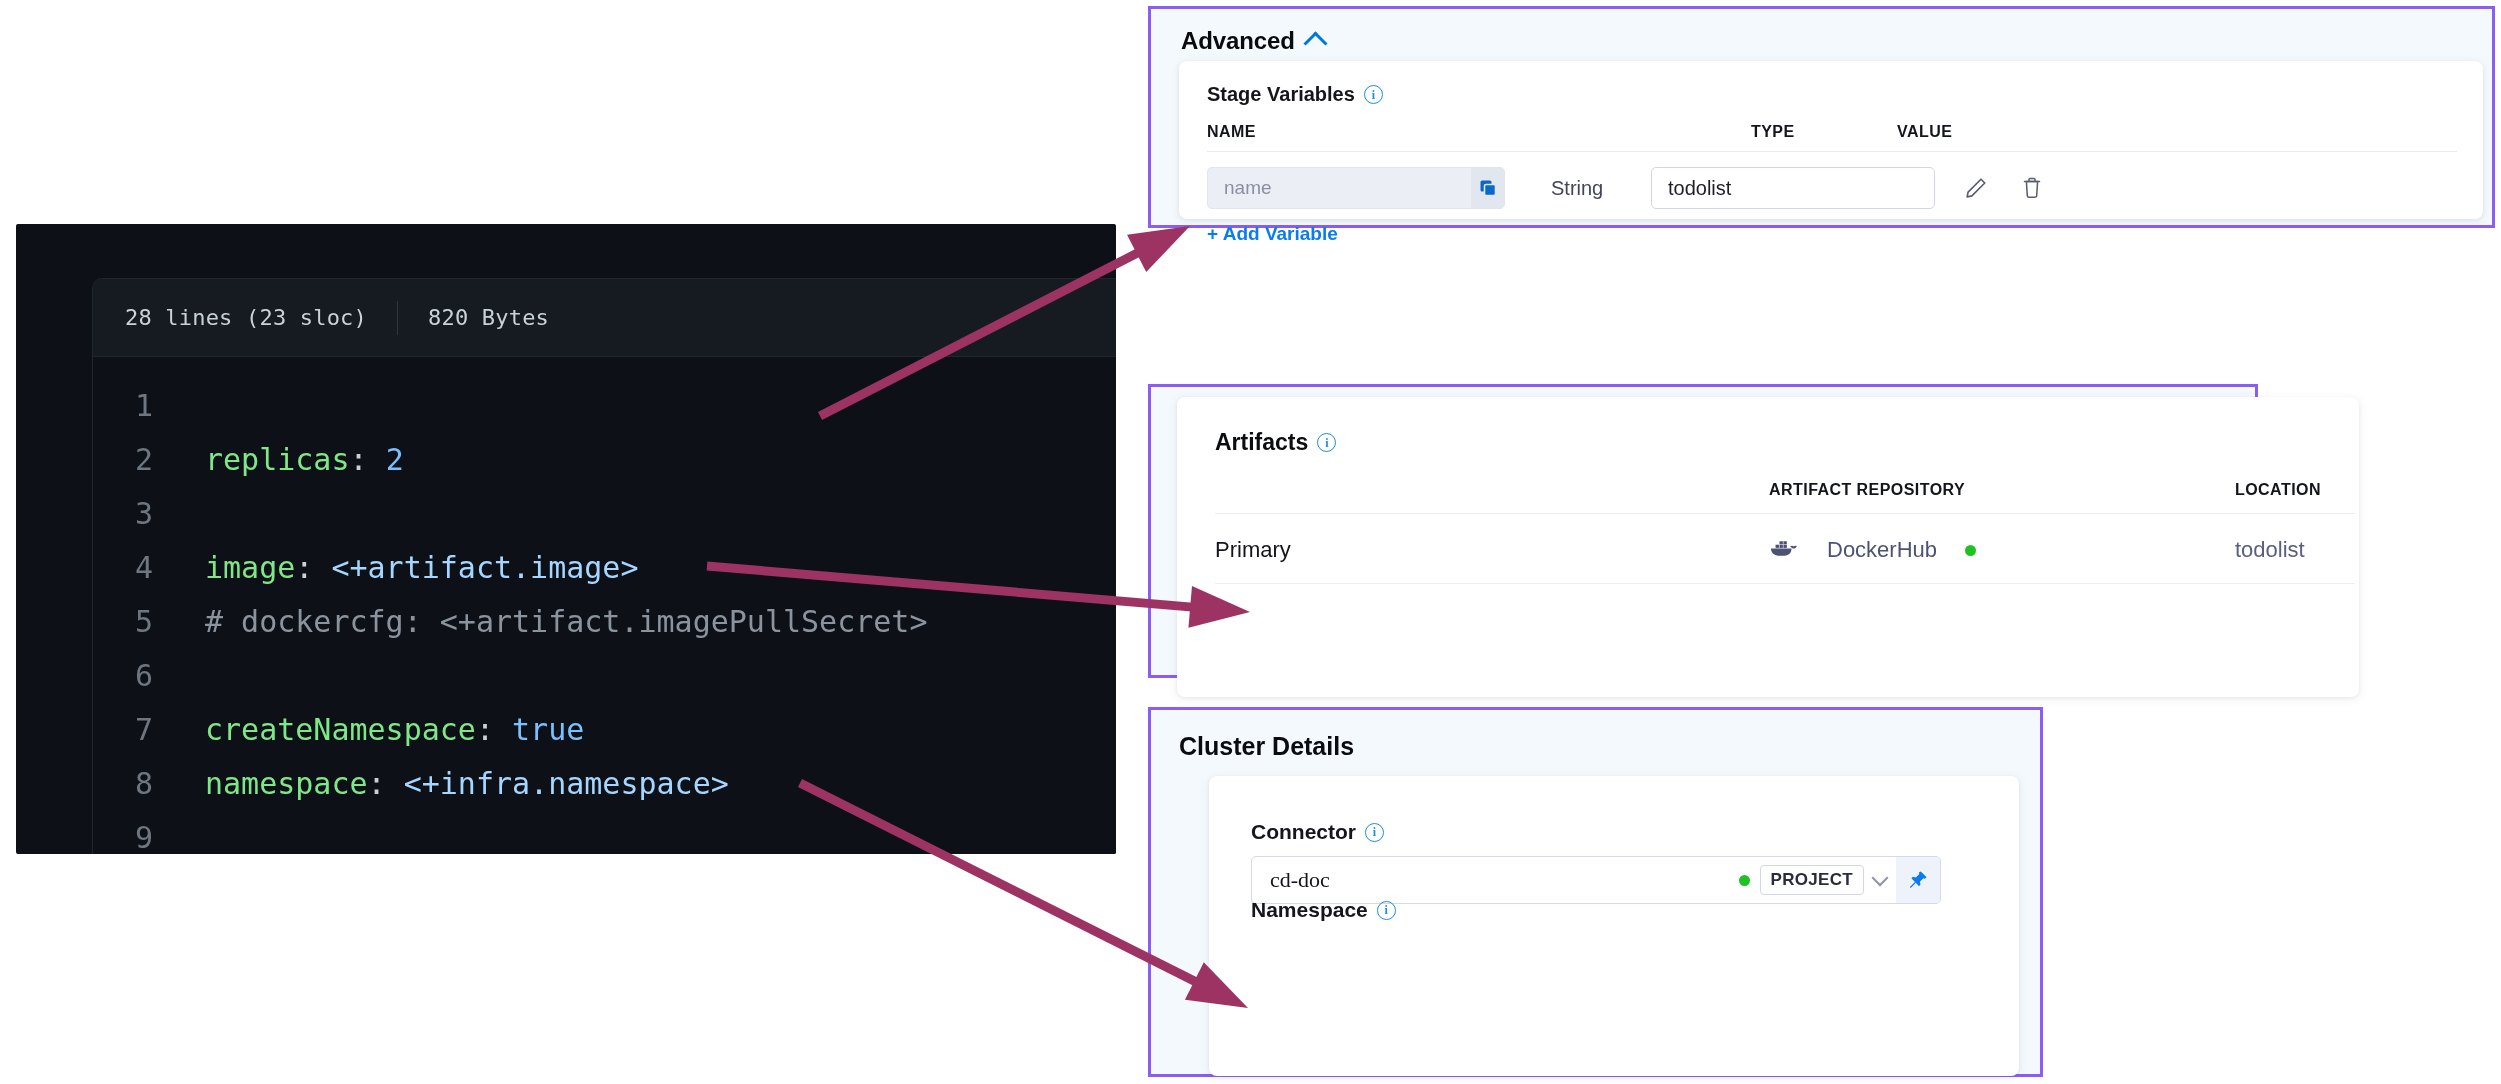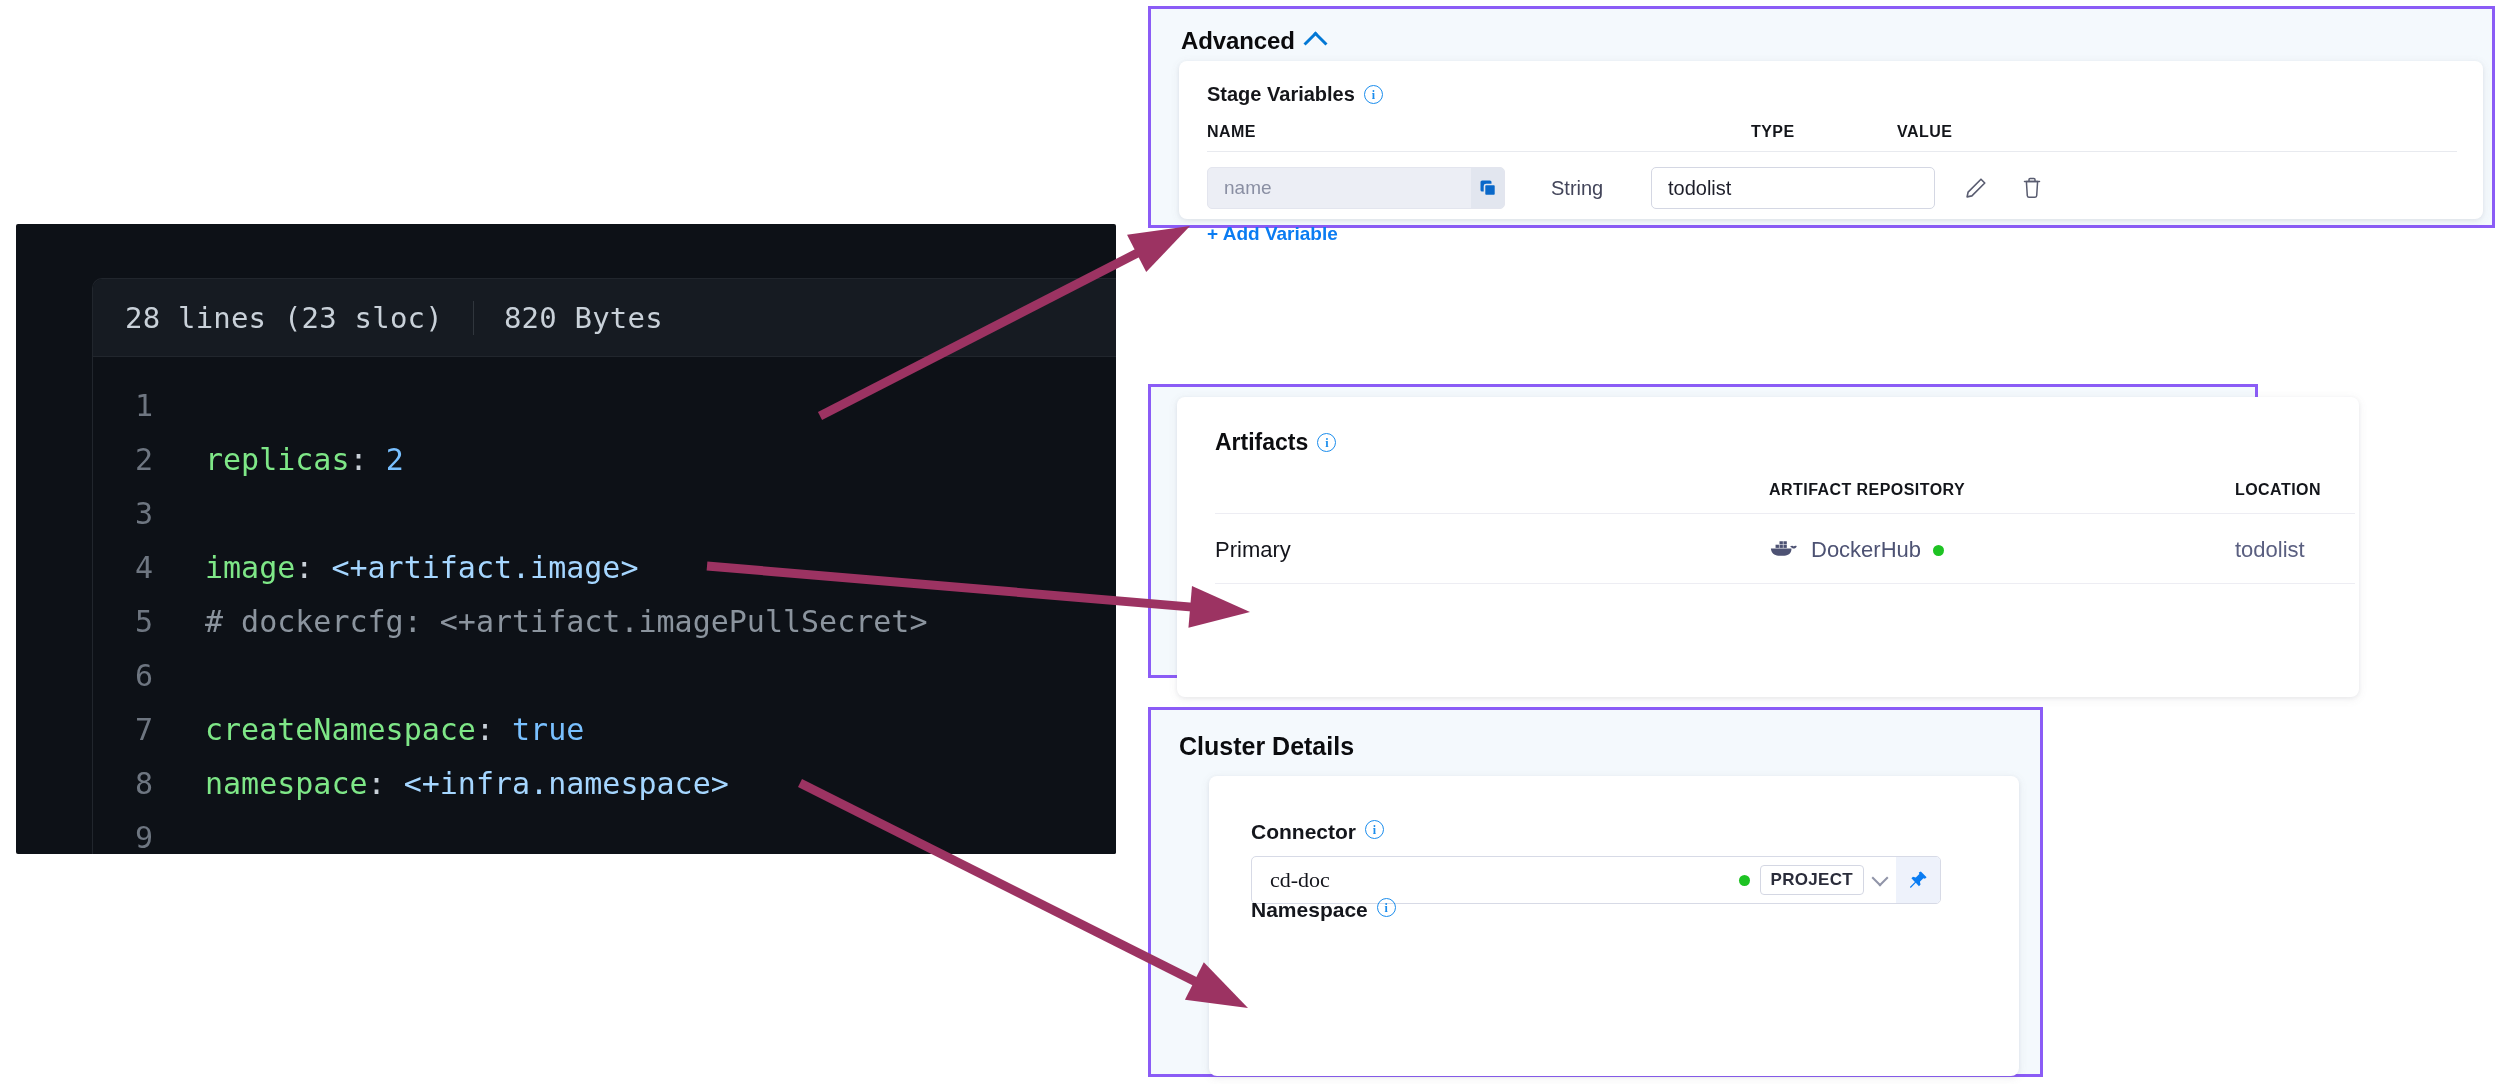--- a/index.html
+++ b/index.html
@@ -43,21 +43,21 @@
     background: #161b22;
     border-bottom: 1px solid #21262d;
     border-top-left-radius: 9px;
     display: flex;
     align-items: center;
     padding-left: 32px;
     box-sizing: border-box;
   }
   .meta-text {
     font-family: "DejaVu Sans Mono", monospace;
-    font-size: 29px;
+    font-size: 22px;
     color: #c9d1d9;
     letter-spacing: 0.2px;
     white-space: nowrap;
   }
   .meta-sep {
     width: 1px;
     height: 34px;
     background: #30363d;
     margin: 0 30px;
   }
@@ -233,21 +233,21 @@
   #art-div-bot {
     position: absolute; left: 38px; top: 186px; width: 1140px; height: 1px; background: #ededf3;
   }
   #art-row { position: absolute; left: 38px; top: 128px; width: 1140px; height: 56px; }
   .art-primary {
     position: absolute; left: 0; top: 12px;
     font-size: 22px; color: #14151c;
   }
   .art-repo {
     position: absolute; left: 554px; top: 12px;
-    display: flex; align-items: center; gap: 12px;
+    display: flex; align-items: center; gap: 28px;
   }
   .repo-name { font-size: 22px; color: #4d5273; }
   .dot-green {
     width: 11px; height: 11px; border-radius: 50%;
     background: #1ec323; display: inline-block;
   }
   .art-loc {
     position: absolute; left: 1020px; top: 12px;
     font-size: 22px; color: #5a5f80;
   }
@@ -255,21 +255,21 @@
   
   #cluster-title {
     position: absolute; left: 28px; top: 22px;
     font-size: 25px; font-weight: bold; color: #0b0c0f;
   }
   #cluster-card { left: 58px; top: 66px; width: 810px; height: 300px; }
   .field-block { position: absolute; left: 42px; width: 690px; }
   #field-connector { top: 44px; }
   #field-namespace { top: 122px; }
   .field-label {
-    display: flex; align-items: flex-start; gap: 9px; margin-bottom: 12px;
+    display: flex; align-items: center; gap: 9px; margin-bottom: 12px;
   }
   .field-label .txt { font-size: 21px; font-weight: bold; color: #14161c; }
   .field-input-wrap {
     display: flex; align-items: stretch;
     height: 48px;
     border: 1px solid #d7dae6; border-radius: 5px;
     background: #ffffff; box-sizing: border-box; overflow: hidden;
   }
   .field-input {
     flex: 1; border: none; outline: none; background: transparent;

